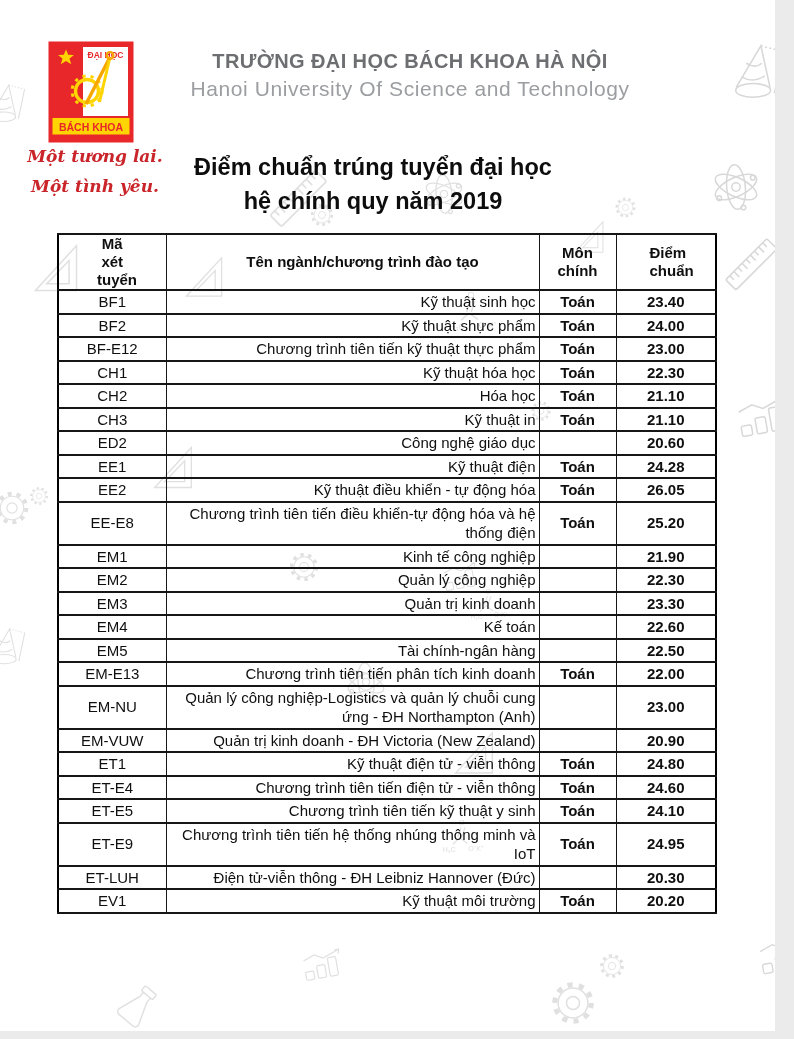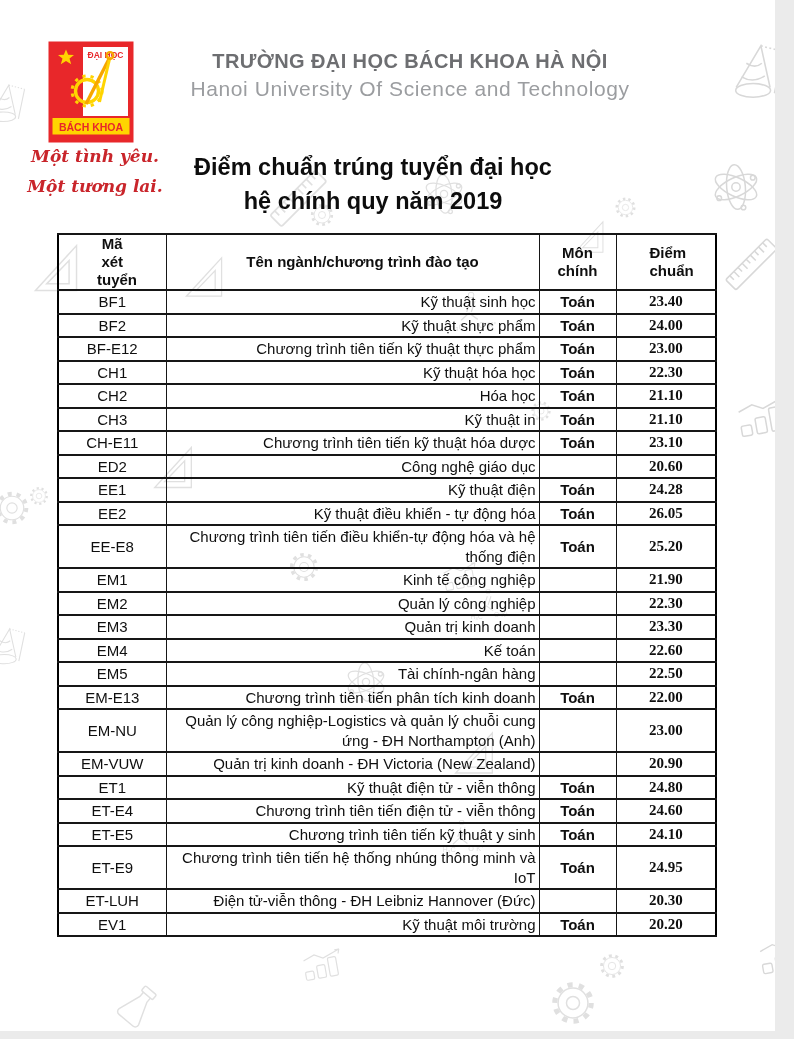--- a/index.html
+++ b/index.html
@@ -42,21 +42,21 @@
                  font-size:15px; color:#0f0f0f; vertical-align:middle; }
   table.scores th { height:42px; font-weight:bold; text-align:center; line-height:18px; }
   th.h-code    { padding:0 38px; }
   th.h-program { text-align:left; padding-left:20px; }
   th.h-subject { padding:0 17px; }
   th.h-score   { padding:0 33px; }
   table.scores td { height:23.5px; line-height:19.5px; padding:1px 3px; }
   td.col-code    { text-align:center; }
   td.col-program { text-align:right; padding-left:8px; padding-right:4px; }
   td.col-subject { text-align:center; font-weight:bold; }
-  td.col-score   { text-align:center; font-weight:bold;font-family:Liberation Serif, serif; }
+  td.col-score   { text-align:center; font-weight:bold; }
 </style>
 </head>
 <body>
 
 <div class="page">
 
   <svg width="0" height="0" style="position:absolute" aria-hidden="true">
     <defs>
       <symbol id="sym-cone" viewBox="0 0 64 64" stroke="currentColor" fill="none" stroke-width="1.6">
         <ellipse cx="28" cy="52" rx="18" ry="7"></ellipse>
@@ -213,22 +213,22 @@
     <circle cx="40" cy="51" r="15" fill="none" stroke="#ffd400" stroke-width="3" stroke-dasharray="3.2 5"></circle>
     <circle cx="40" cy="51" r="11.5" fill="none" stroke="#ffd400" stroke-width="3.4"></circle>
     <path d="M63 17 L39 64" stroke="#f7a600" stroke-width="3.4" fill="none"></path>
     <path d="M63 17 L52.5 62" stroke="#ffd400" stroke-width="3" fill="none"></path>
     <circle cx="63" cy="15.5" r="3.4" fill="none" stroke="#f7a600" stroke-width="2.2"></circle>
     <rect x="5.5" y="78" width="77" height="16.5" fill="#ffd400"></rect>
     <text x="44" y="90.5" font-size="10.5" font-weight="bold" fill="#e8272a" text-anchor="middle" font-family="Liberation Sans, sans-serif">BÁCH KHOA</text>
   </svg>
 
   <div class="slogan">
+    <div>Một tương lai.</div>
     <div>Một tình yêu.</div>
-    <div>Một tương lai.</div>
   </div>
 
   <div class="uni-vi">TRƯỜNG ĐẠI HỌC BÁCH KHOA HÀ NỘI</div>
   <div class="uni-en">Hanoi University Of Science and Technology</div>
 
   <div class="doc-title">
     <div>Điểm chuẩn trúng tuyển đại học</div>
     <div>hệ chính quy năm 2019</div>
   </div>
 
@@ -278,26 +278,20 @@
           <td class="col-subject">Toán</td>
           <td class="col-score">21.10</td>
         </tr>
         <tr>
           <td class="col-code">CH3</td>
           <td class="col-program">Kỹ thuật in</td>
           <td class="col-subject">Toán</td>
           <td class="col-score">21.10</td>
         </tr>
         <tr>
-          <td class="col-code">CH-E11</td>
-          <td class="col-program">Chương trình tiên tiến kỹ thuật hóa dược</td>
-          <td class="col-subject">Toán</td>
-          <td class="col-score">23.10</td>
-        </tr>
-        <tr>
           <td class="col-code">ED2</td>
           <td class="col-program">Công nghệ giáo dục</td>
           <td class="col-subject"></td>
           <td class="col-score">20.60</td>
         </tr>
         <tr>
           <td class="col-code">EE1</td>
           <td class="col-program">Kỹ thuật điện</td>
           <td class="col-subject">Toán</td>
           <td class="col-score">24.28</td>

